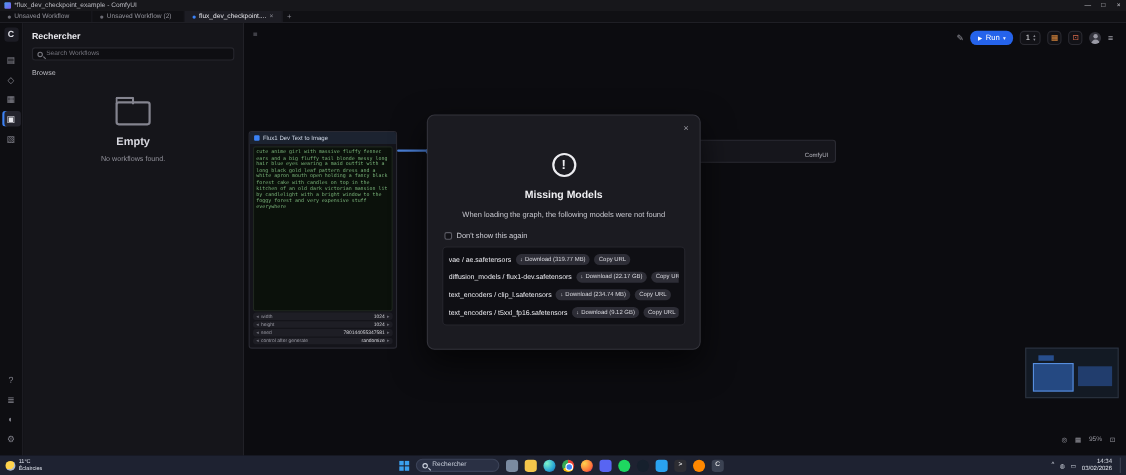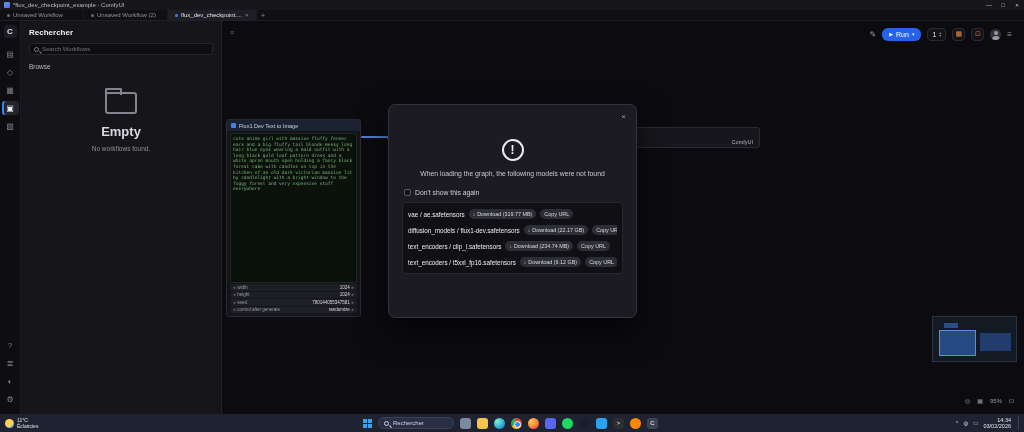--- a/index.html
+++ b/index.html
@@ -34,21 +34,21 @@
   .wf-header{padding:7px 8px 6px;font-size:8px;font-weight:bold;color:#ececf1;}
   .wf-search{margin:0 8px;height:12px;background:#0e0e12;border:1px solid #26262d;border-radius:3px;display:flex;align-items:center;gap:3px;padding:0 4px;}
   .mag{width:5px;height:5px;border:1px solid #77777f;border-radius:50%;position:relative;flex:0 0 auto;}
   .mag::after{content:"";position:absolute;width:3px;height:1px;background:#77777f;transform:rotate(45deg);left:4px;top:4px;}
   .wf-search input{flex:1;background:transparent;border:none;outline:none;color:#9a9aa2;font-size:6px;font-family:"Liberation Sans",sans-serif;}
   .wf-search input::placeholder{color:#74747d;}
   .wf-browse{padding:8px 8px 0;font-size:6.5px;color:#b9b9c0;}
   .wf-empty{margin-top:22px;text-align:center;}
   .folder-icon{width:32px;height:22px;border:2px solid #84848f;border-radius:3px;margin:0 auto;position:relative;}
   .folder-icon::before{content:"";position:absolute;top:-6px;left:-2px;width:13px;height:5px;border:2px solid #84848f;border-bottom:none;border-radius:2px 2px 0 0;}
-  .empty-title{margin-top:10px;font-size:13px;font-weight:bold;color:#d8d8df;}
+  .empty-title{margin-top:10px;font-size:10px;font-weight:bold;color:#d8d8df;}
   .empty-msg{margin-top:6px;font-size:6.5px;color:#8f8f98;}
 
   
   .canvas{position:absolute;top:21px;left:222px;right:0;bottom:18px;background:#0c0c10;}
   .canvas-toggle{position:absolute;left:8px;top:8px;color:#6f6f79;font-size:7px;}
 
   
   .canvas-toolbar{position:absolute;top:6px;right:12px;display:flex;align-items:center;gap:6px;height:14px;}
   .tb-ghost-icon{color:#9a9aa3;font-size:8px;}
   .run-btn{height:13px;background:#2563eb;border-radius:6px;color:#fff;font-size:7px;display:flex;align-items:center;gap:3px;padding:0 7px;}
@@ -259,20 +259,21 @@
       <span>◎</span>
       <span>▦</span>
       <span>95%</span>
       <span>⊡</span>
     </div>
   </div>
 
   <div class="modal">
     <span class="modal-close">×</span>
     <div class="modal-icon">!</div>
+    <div class="modal-title">Missing Models</div>
     <div class="modal-sub">When loading the graph, the following models were not found</div>
     <div class="modal-check">
       <span class="checkbox"></span>
       <span>Don't show this again</span>
     </div>
     <div class="model-list">
       <div class="model-row">
         <span class="model-name">vae / ae.safetensors</span>
         <span class="pill">
           <span class="dl-arrow">↓</span>

